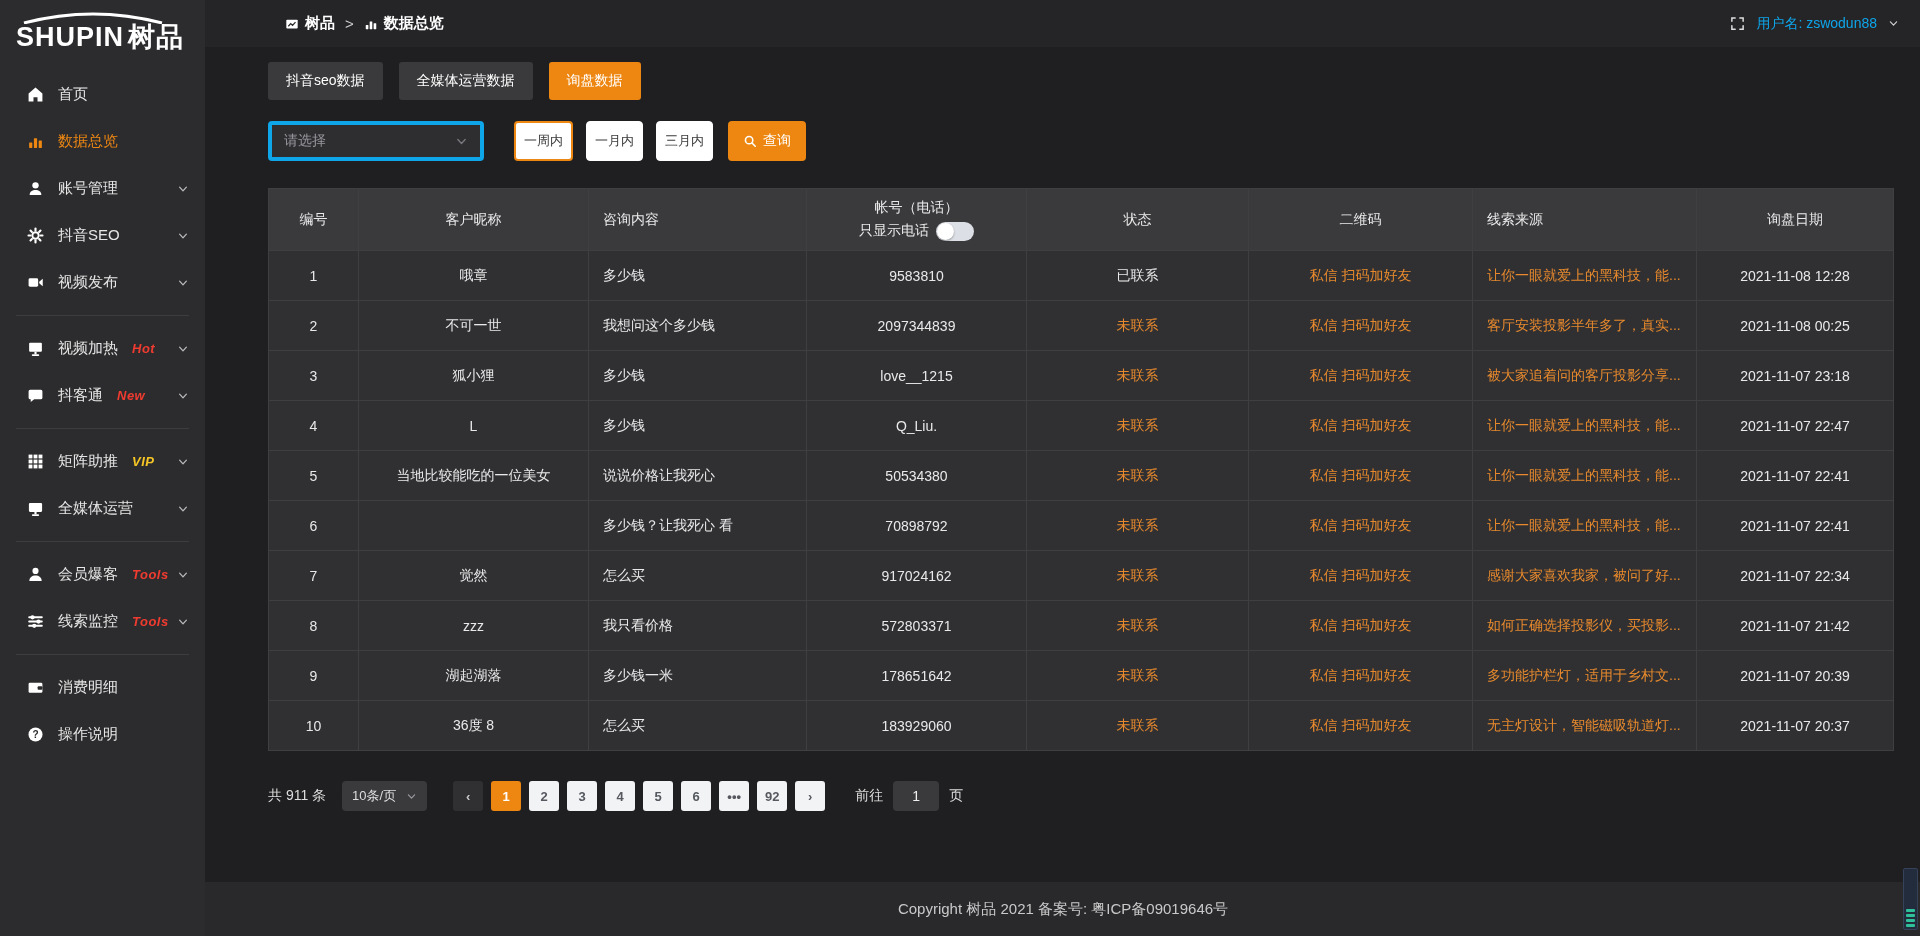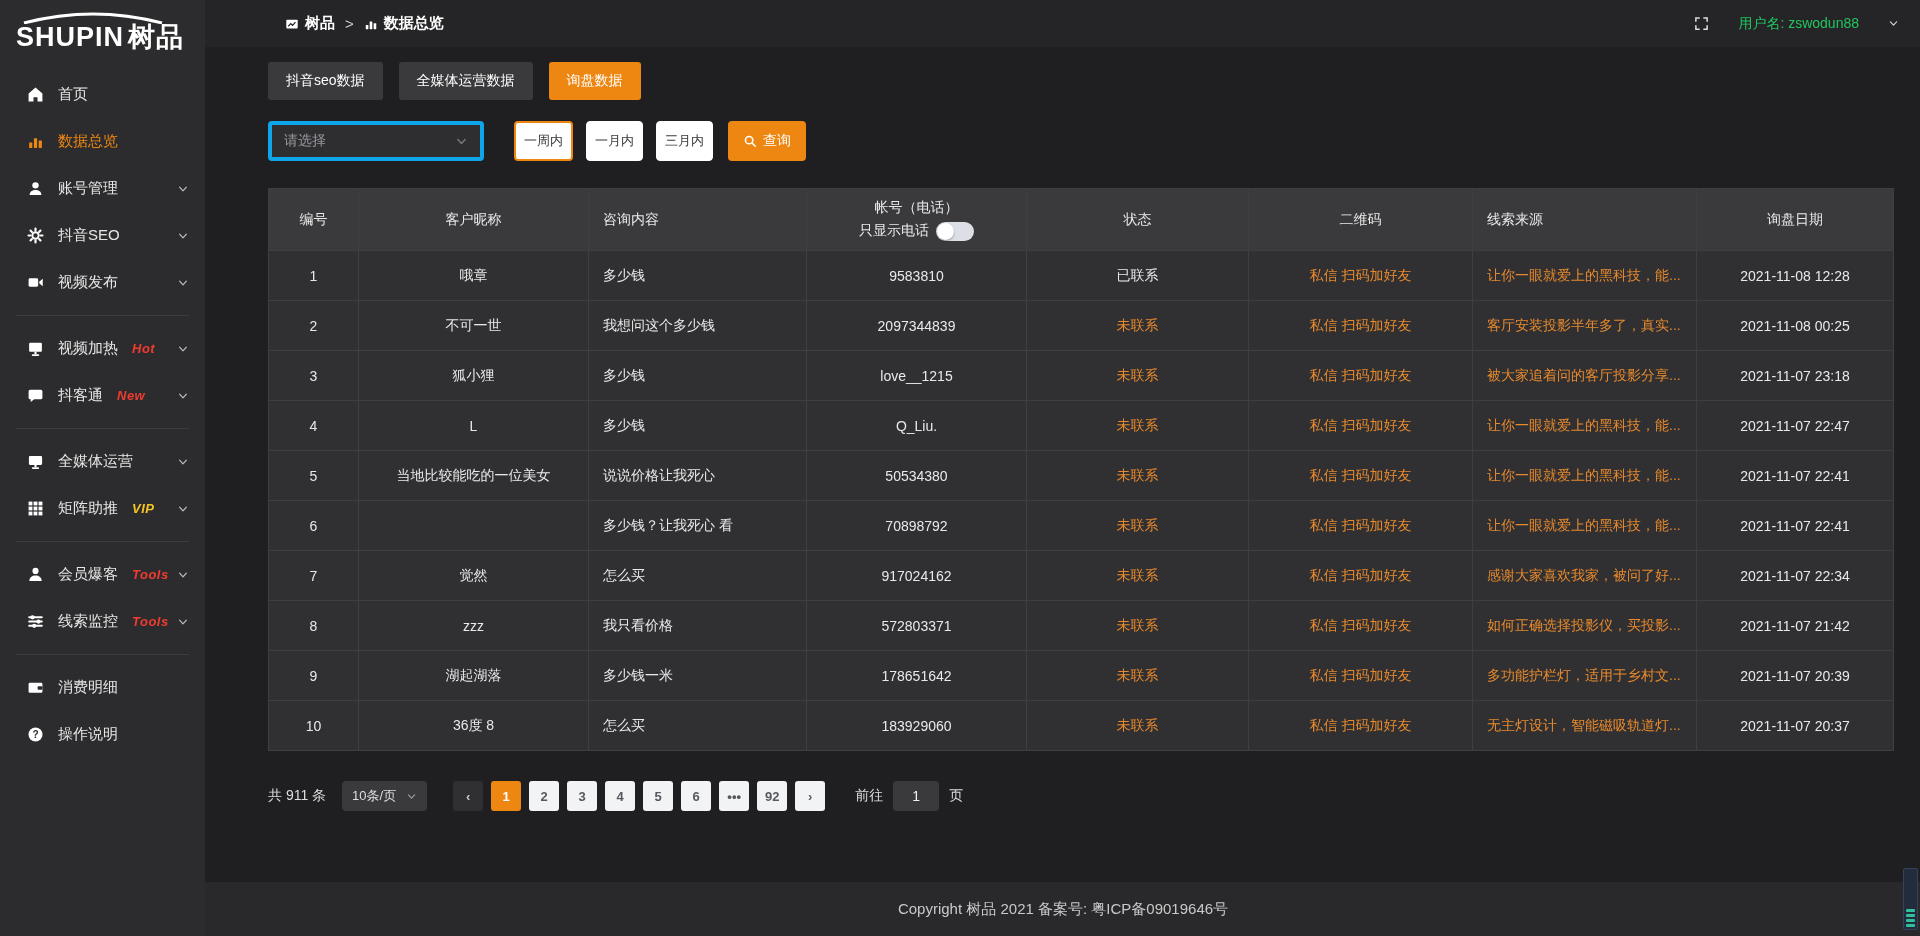--- a/index.html
+++ b/index.html
@@ -25,21 +25,21 @@
   .si-badge{font-size:13px;font-style:italic;font-weight:bold;margin-left:14px;letter-spacing:.5px;}
   .si-chev{width:12px;height:12px;margin-left:auto;color:#b9b9bd;}
   .side-divider{height:1px;background:#3d3d40;margin:9px 16px;}
 
   
   .right-col{flex:1;display:flex;flex-direction:column;height:936px;}
   .topbar{height:47px;background:#252528;display:flex;align-items:center;justify-content:space-between;padding:0 22px 0 80px;flex:none;}
   .crumbs{display:flex;align-items:center;color:#fff;font-size:15px;font-weight:bold;}
   .crumb-icon{width:14px;height:14px;margin-right:6px;color:#fff;}
   .crumb-sep{color:#cfcfcf;margin:0 10px;font-weight:normal;}
-  .user-area{display:flex;align-items:center;gap:29px;color:#22c55e;font-size:14px;}
+  .user-area{display:flex;align-items:center;gap:11px;color:#0ea5e9;font-size:14px;}
   .fs-icon{width:15px;height:15px;color:#dedede;cursor:pointer;}
   .user-caret{width:11px;height:11px;color:#cfcfcf;}
   .user-label{cursor:pointer;}
 
   .content{flex:1;background:#1f1f21;padding:15px 27px 0 63px;overflow:hidden;}
 
   
   .tabs{display:flex;gap:16px;margin-bottom:21px;}
   .tab{height:38px;padding:0 18px;background:#3a3a3c;border:none;border-radius:3px;color:#fff;font-size:14px;cursor:pointer;}
   .tab.active{background:var(--c-accent);}
@@ -276,34 +276,34 @@
         </svg>
     <span class="si-label">抖客通</span>
     <span class="si-badge" style="color: rgb(240, 59, 48);">New</span>
     <svg class="si-chev">
           <use href="#i-chev"></use>
         </svg>
   </div>
       <div class="side-divider"></div>
       <div class="side-item">
     <svg class="si-icon">
-          <use href="#i-monitor"></use>
-        </svg>
-    <span class="si-label">全媒体运营</span>
-
-    <svg class="si-chev">
-          <use href="#i-chev"></use>
-        </svg>
-  </div>
-      <div class="side-item">
-    <svg class="si-icon">
           <use href="#i-grid"></use>
         </svg>
     <span class="si-label">矩阵助推</span>
     <span class="si-badge" style="color: rgb(245, 198, 37);">VIP</span>
+    <svg class="si-chev">
+          <use href="#i-chev"></use>
+        </svg>
+  </div>
+      <div class="side-item">
+    <svg class="si-icon">
+          <use href="#i-monitor"></use>
+        </svg>
+    <span class="si-label">全媒体运营</span>
+
     <svg class="si-chev">
           <use href="#i-chev"></use>
         </svg>
   </div>
       <div class="side-divider"></div>
       <div class="side-item">
     <svg class="si-icon">
           <use href="#i-person"></use>
         </svg>
     <span class="si-label">会员爆客</span>

